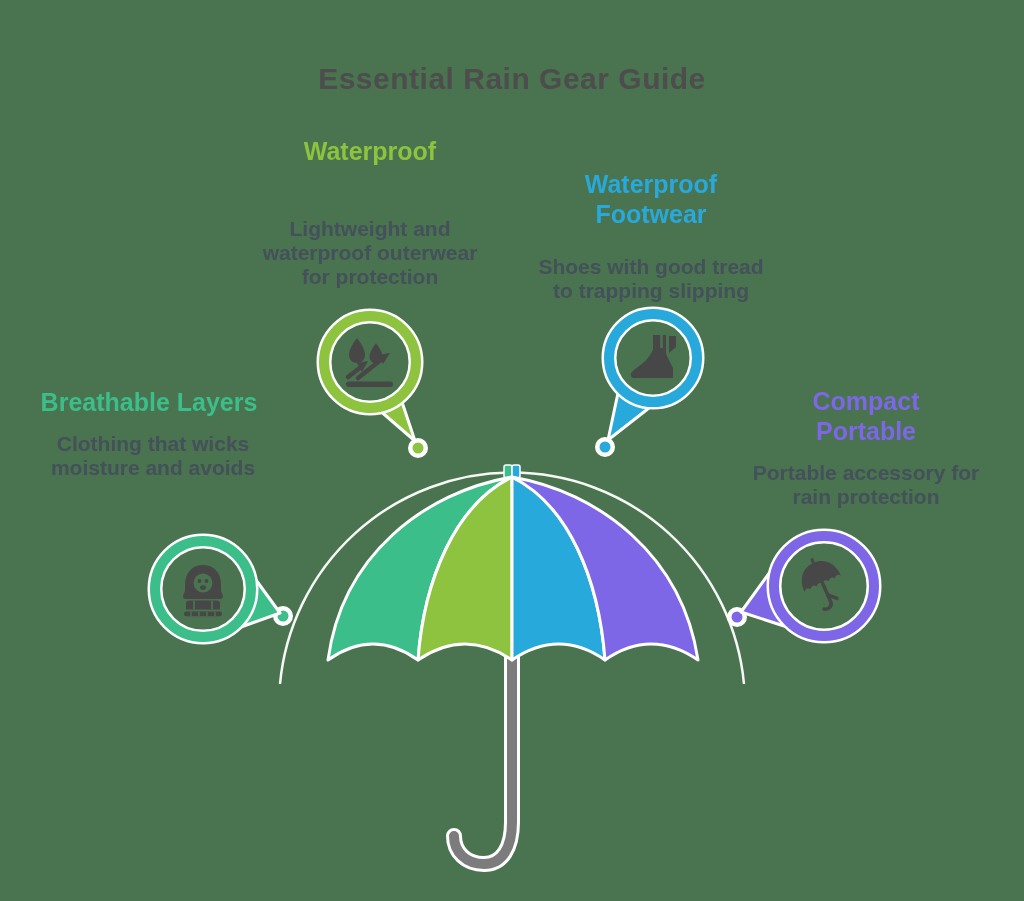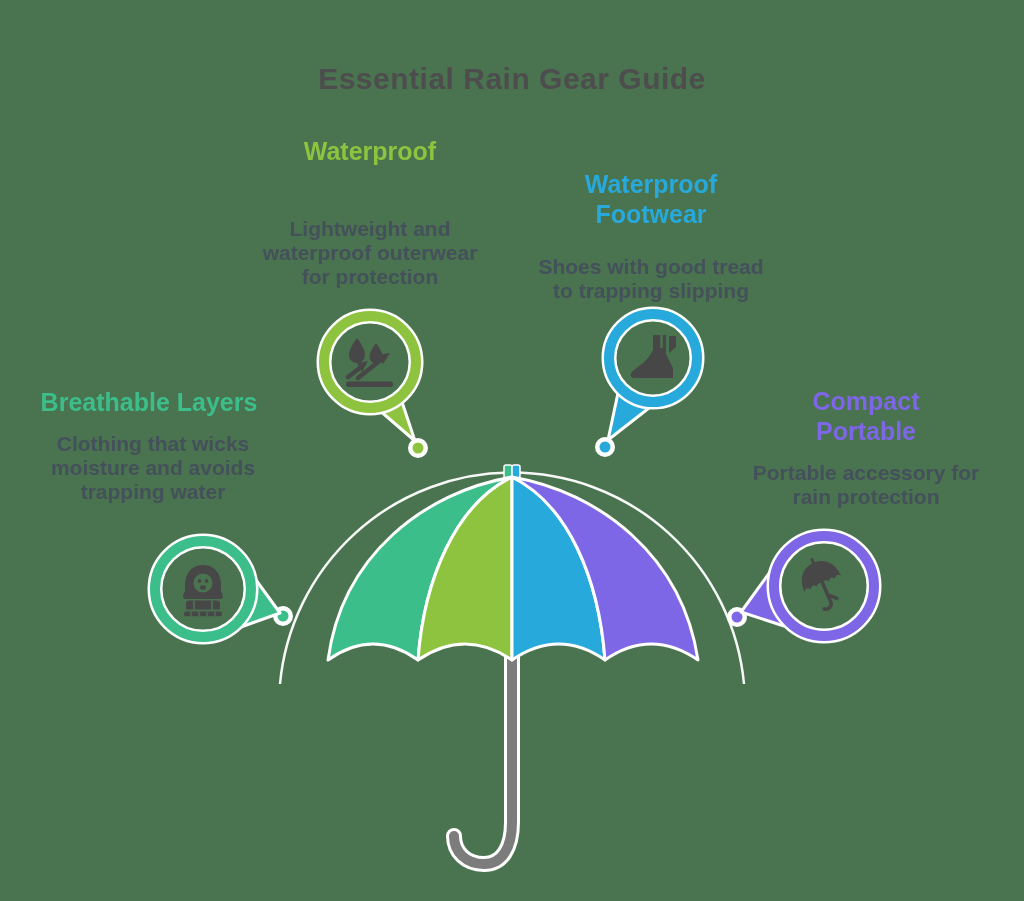--- a/index.html
+++ b/index.html
@@ -147,21 +147,20 @@
     <span>Shoes with good tread</span>
     <span>to trapping slipping</span>
   </div>
 
   <div class="txt heading h-breathable">
     <span>Breathable Layers</span>
   </div>
   <div class="txt desc d-breathable">
     <span>Clothing that wicks</span>
     <span>moisture and avoids</span>
-    <span>trapping water</span>
   </div>
 
   <div class="txt heading h-umbrella">
     <span>Compact</span>
     <span>Portable</span>
   </div>
   <div class="txt desc d-umbrella">
     <span>Portable accessory for</span>
     <span>rain protection</span>
   </div>

